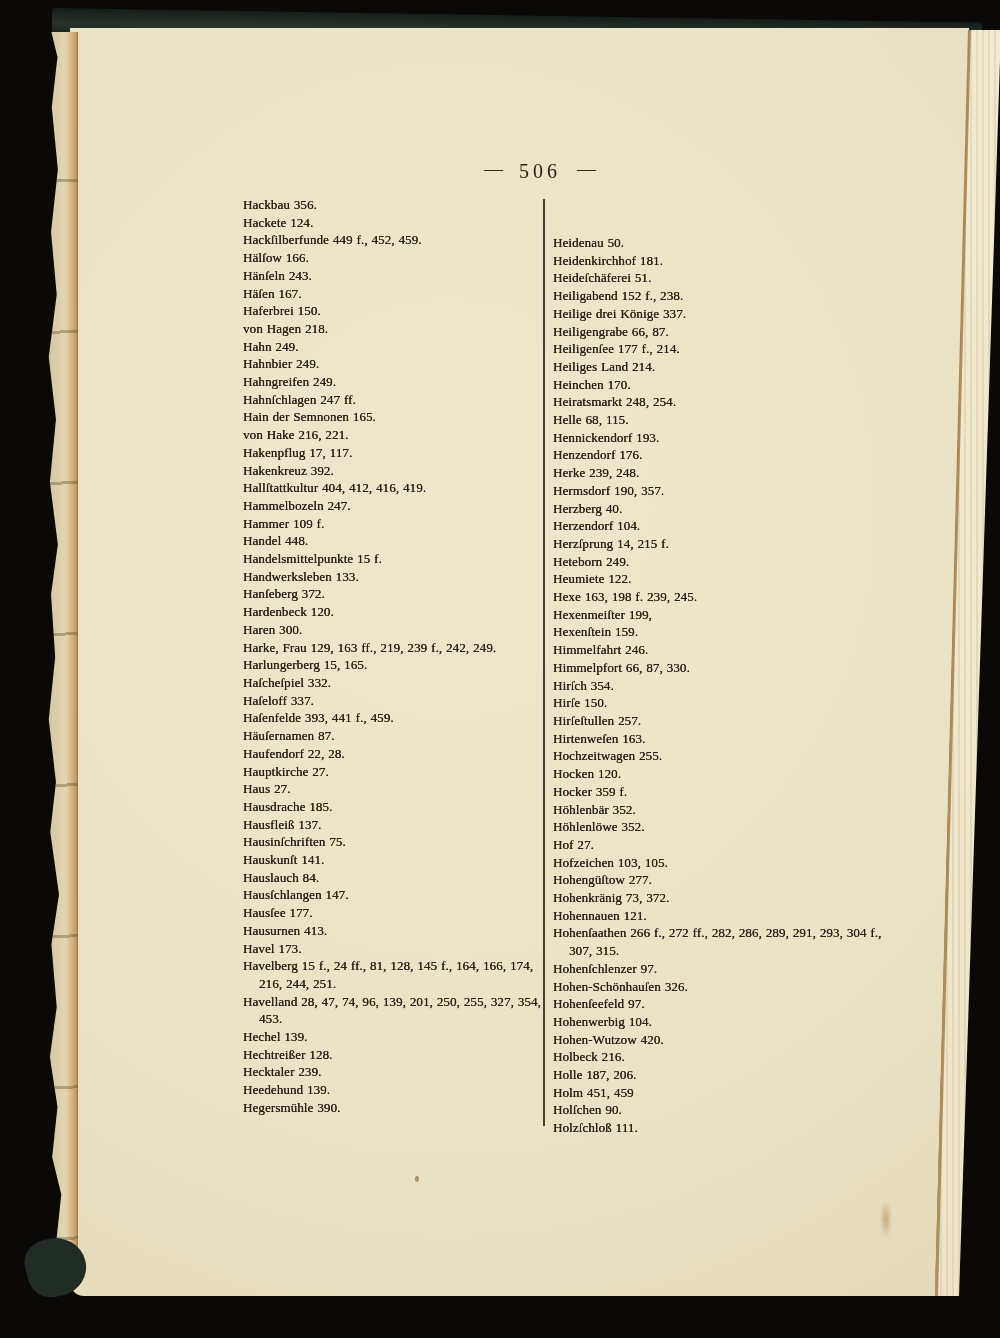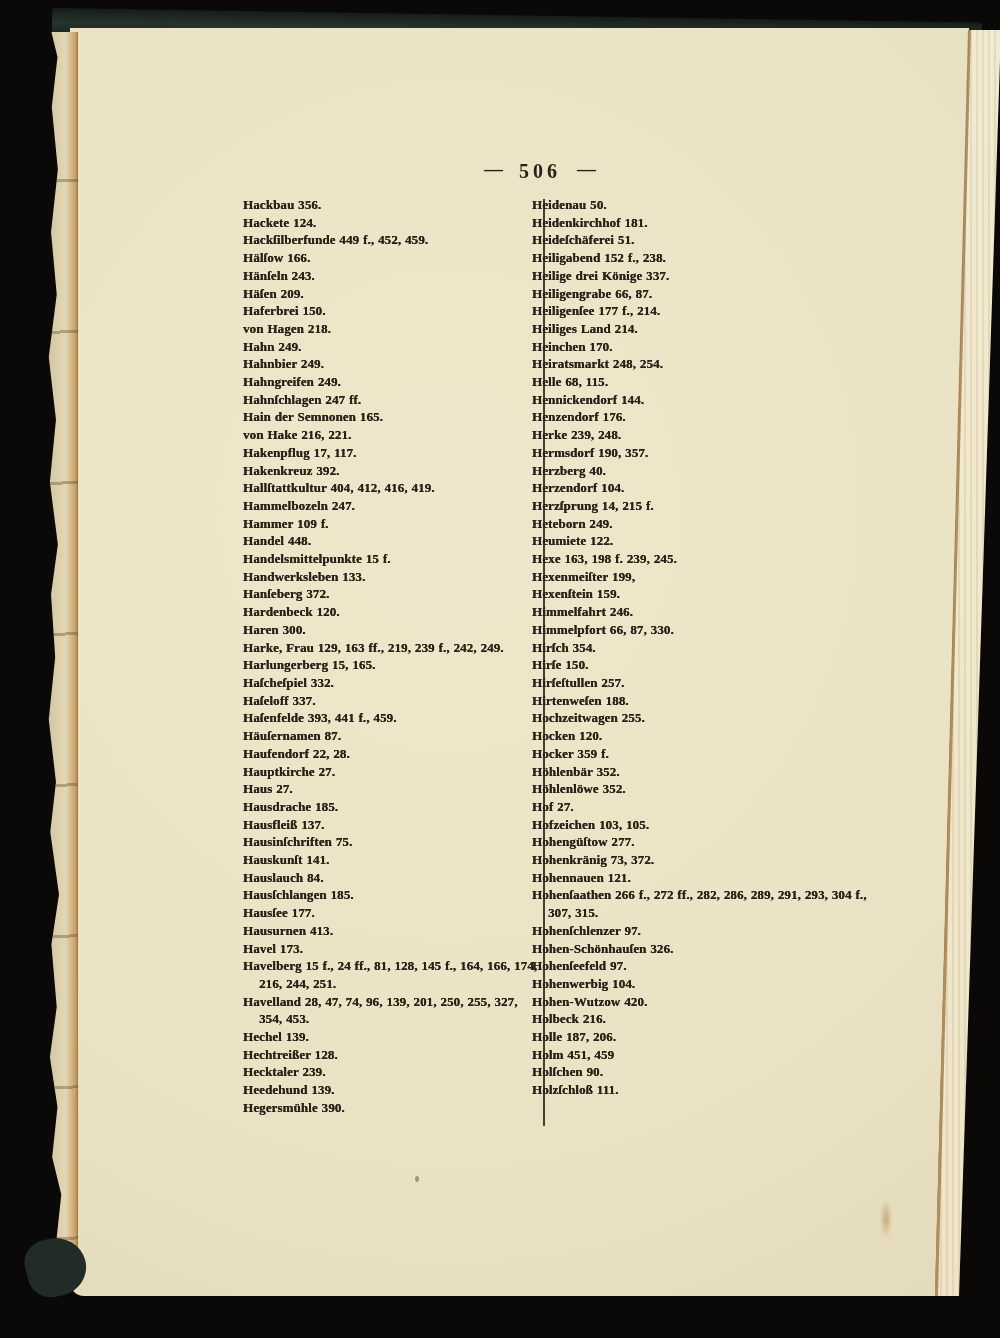--- a/index.html
+++ b/index.html
@@ -3,21 +3,21 @@
 <meta charset="utf-8">
 <style>
   html, body {
     margin: 0; padding: 0;
     width: 1000px; height: 1338px;
     background: var(--c-background, #0a0908);
     overflow: hidden;
     font-family: "Liberation Serif", serif;
     position: relative;
   }
-  .scan { position: absolute; inset: 0; font-weight: bold; }
+  .scan { position: absolute; inset: 0; }
 
   
   .cover-strip {
     position: absolute; left: 52px; top: 8px;
     width: 930px; height: 26px;
     background: linear-gradient(to bottom, #161d19, #27332c 55%, #1c2520);
     transform: rotate(0.9deg); transform-origin: left center;
     border-radius: 3px;
   }
 
@@ -76,21 +76,21 @@
   }
   .header .dash { font-size: 19px; vertical-align: 3px; letter-spacing: 0; margin: 0 16px; }
   .header .pagenum { font-size: 20px; letter-spacing: 4px; }
 
   
   .col {
     position: absolute; top: 168px;
     color: var(--c-ink, #2b2118);
   }
   .col-left  { left: 173px; width: 300px; }
-  .col-right { left: 462px; width: 350px; }
+  .col-right { left: 483px; width: 350px; margin-top: 38px; }
   .divider {
     position: absolute; left: 473px; top: 171px;
     width: 1.5px; height: 927px;
     background: var(--c-divider, #473c30);
   }
   .entry {
     font-size: 13px; line-height: 17.7px;
     padding-left: 16px; text-indent: -16px;
     word-spacing: 0.5px; letter-spacing: 0.1px;
     text-shadow: 0.2px 0 0 currentColor;
@@ -120,21 +120,21 @@
     <div class="header">
       <span class="dash">—</span><span class="pagenum">506</span><span class="dash">—</span>
     </div>
 
     <div class="col col-left">
         <div class="entry">Hackbau 356.</div>
         <div class="entry">Hackete 124.</div>
         <div class="entry">Hackſilberfunde 449 f., 452, 459.</div>
         <div class="entry">Hälſow 166.</div>
         <div class="entry">Hänſeln 243.</div>
-        <div class="entry">Häſen 209.</div>
+        <div class="entry">Häſen 167.</div>
         <div class="entry">Haferbrei 150.</div>
         <div class="entry">von Hagen 218.</div>
         <div class="entry">Hahn 249.</div>
         <div class="entry">Hahnbier 249.</div>
         <div class="entry">Hahngreifen 249.</div>
         <div class="entry">Hahnſchlagen 247 ff.</div>
         <div class="entry">Hain der Semnonen 165.</div>
         <div class="entry">von Hake 216, 221.</div>
         <div class="entry">Hakenpflug 17, 117.</div>
         <div class="entry">Hakenkreuz 392.</div>
@@ -154,21 +154,21 @@
         <div class="entry">Haſenfelde 393, 441 f., 459.</div>
         <div class="entry">Häuſernamen 87.</div>
         <div class="entry">Haufendorf 22, 28.</div>
         <div class="entry">Hauptkirche 27.</div>
         <div class="entry">Haus 27.</div>
         <div class="entry">Hausdrache 185.</div>
         <div class="entry">Hausfleiß 137.</div>
         <div class="entry">Hausinſchriften 75.</div>
         <div class="entry">Hauskunſt 141.</div>
         <div class="entry">Hauslauch 84.</div>
-        <div class="entry">Hausſchlangen 185.</div>
+        <div class="entry">Hausſchlangen 147.</div>
         <div class="entry">Hausſee 177.</div>
         <div class="entry">Hausurnen 413.</div>
         <div class="entry">Havel 173.</div>
         <div class="entry">Havelberg 15 f., 24 ff., 81, 128, 145 f., 164, 166, 174, 216, 244, 251.</div>
         <div class="entry">Havelland 28, 47, 74, 96, 139, 201, 250, 255, 327, 354, 453.</div>
         <div class="entry">Hechel 139.</div>
         <div class="entry">Hechtreißer 128.</div>
         <div class="entry">Hecktaler 239.</div>
         <div class="entry">Heedehund 139.</div>
         <div class="entry">Hegersmühle 390.</div>
@@ -179,38 +179,38 @@
         <div class="entry">Heidenkirchhof 181.</div>
         <div class="entry">Heideſchäferei 51.</div>
         <div class="entry">Heiligabend 152 f., 238.</div>
         <div class="entry">Heilige drei Könige 337.</div>
         <div class="entry">Heiligengrabe 66, 87.</div>
         <div class="entry">Heiligenſee 177 f., 214.</div>
         <div class="entry">Heiliges Land 214.</div>
         <div class="entry">Heinchen 170.</div>
         <div class="entry">Heiratsmarkt 248, 254.</div>
         <div class="entry">Helle 68, 115.</div>
-        <div class="entry">Hennickendorf 144.</div>
+        <div class="entry">Hennickendorf 193.</div>
         <div class="entry">Henzendorf 176.</div>
         <div class="entry">Herke 239, 248.</div>
         <div class="entry">Hermsdorf 190, 357.</div>
         <div class="entry">Herzberg 40.</div>
         <div class="entry">Herzendorf 104.</div>
         <div class="entry">Herzſprung 14, 215 f.</div>
         <div class="entry">Heteborn 249.</div>
         <div class="entry">Heumiete 122.</div>
         <div class="entry">Hexe 163, 198 f. 239, 245.</div>
         <div class="entry">Hexenmeiſter 199,</div>
         <div class="entry">Hexenſtein 159.</div>
         <div class="entry">Himmelfahrt 246.</div>
         <div class="entry">Himmelpfort 66, 87, 330.</div>
         <div class="entry">Hirſch 354.</div>
         <div class="entry">Hirſe 150.</div>
         <div class="entry">Hirſeſtullen 257.</div>
-        <div class="entry">Hirtenweſen 188.</div>
+        <div class="entry">Hirtenweſen 163.</div>
         <div class="entry">Hochzeitwagen 255.</div>
         <div class="entry">Hocken 120.</div>
         <div class="entry">Hocker 359 f.</div>
         <div class="entry">Höhlenbär 352.</div>
         <div class="entry">Höhlenlöwe 352.</div>
         <div class="entry">Hof 27.</div>
         <div class="entry">Hofzeichen 103, 105.</div>
         <div class="entry">Hohengüſtow 277.</div>
         <div class="entry">Hohenkränig 73, 372.</div>
         <div class="entry">Hohennauen 121.</div>

